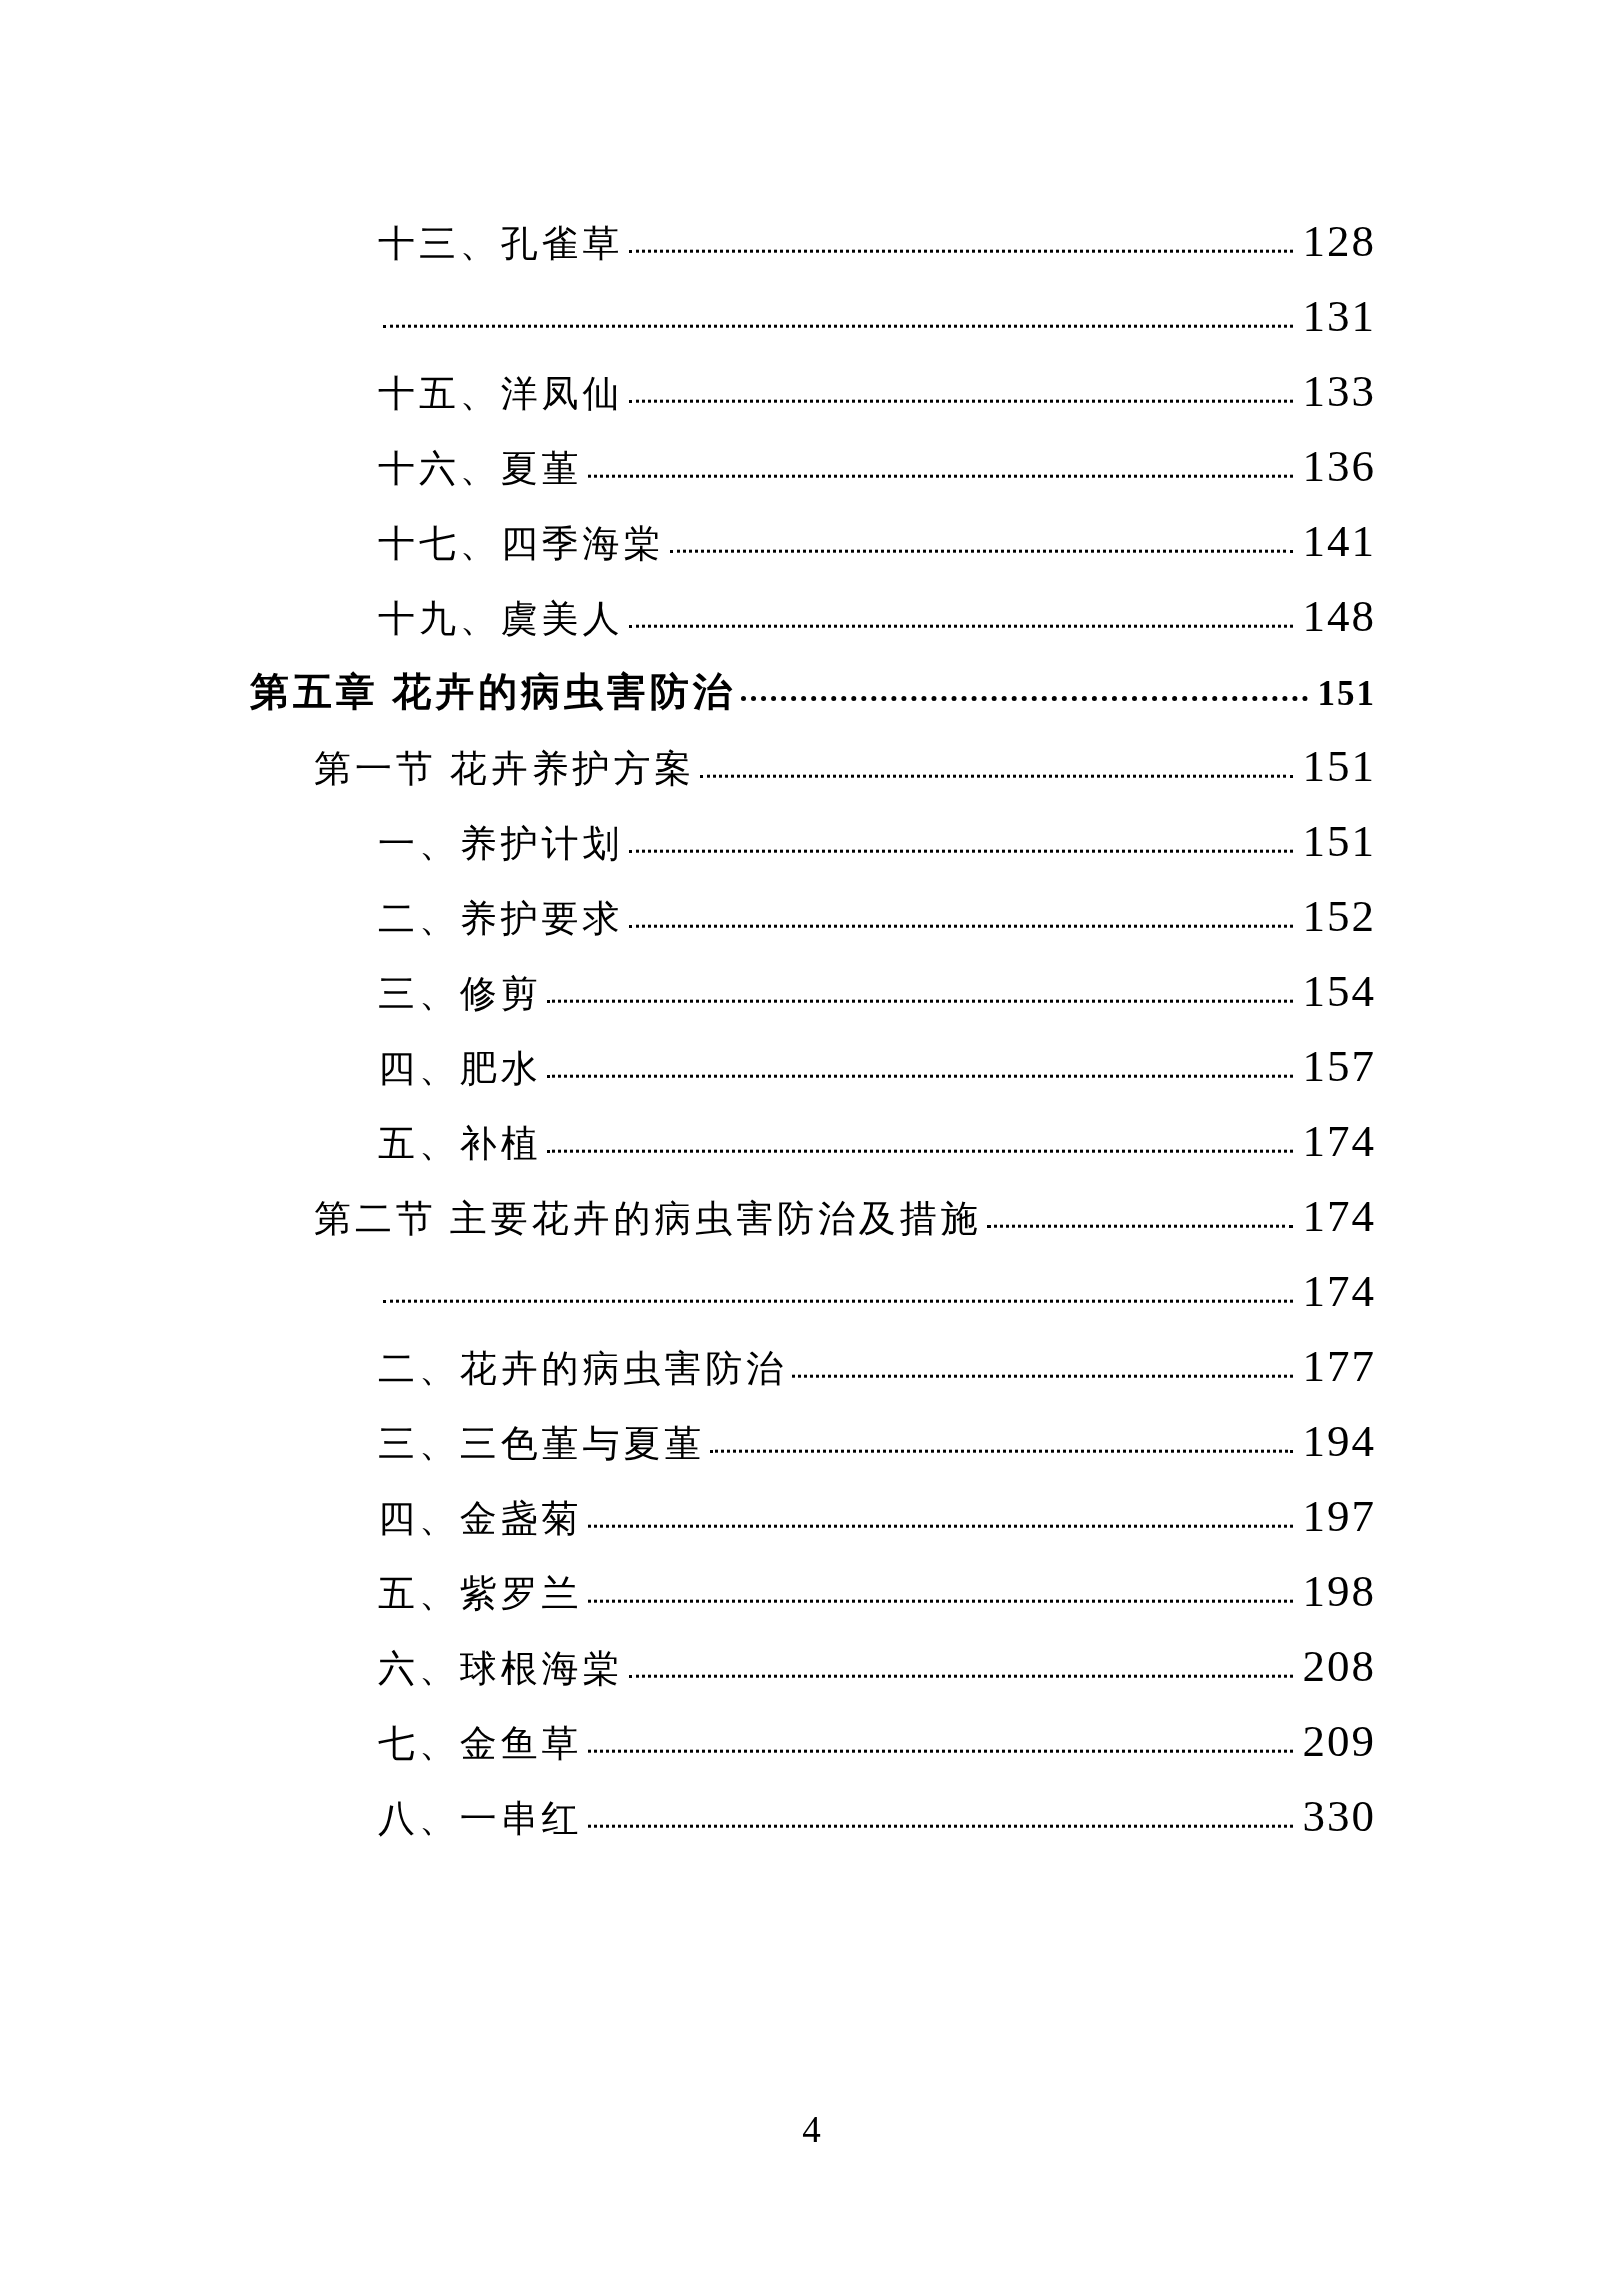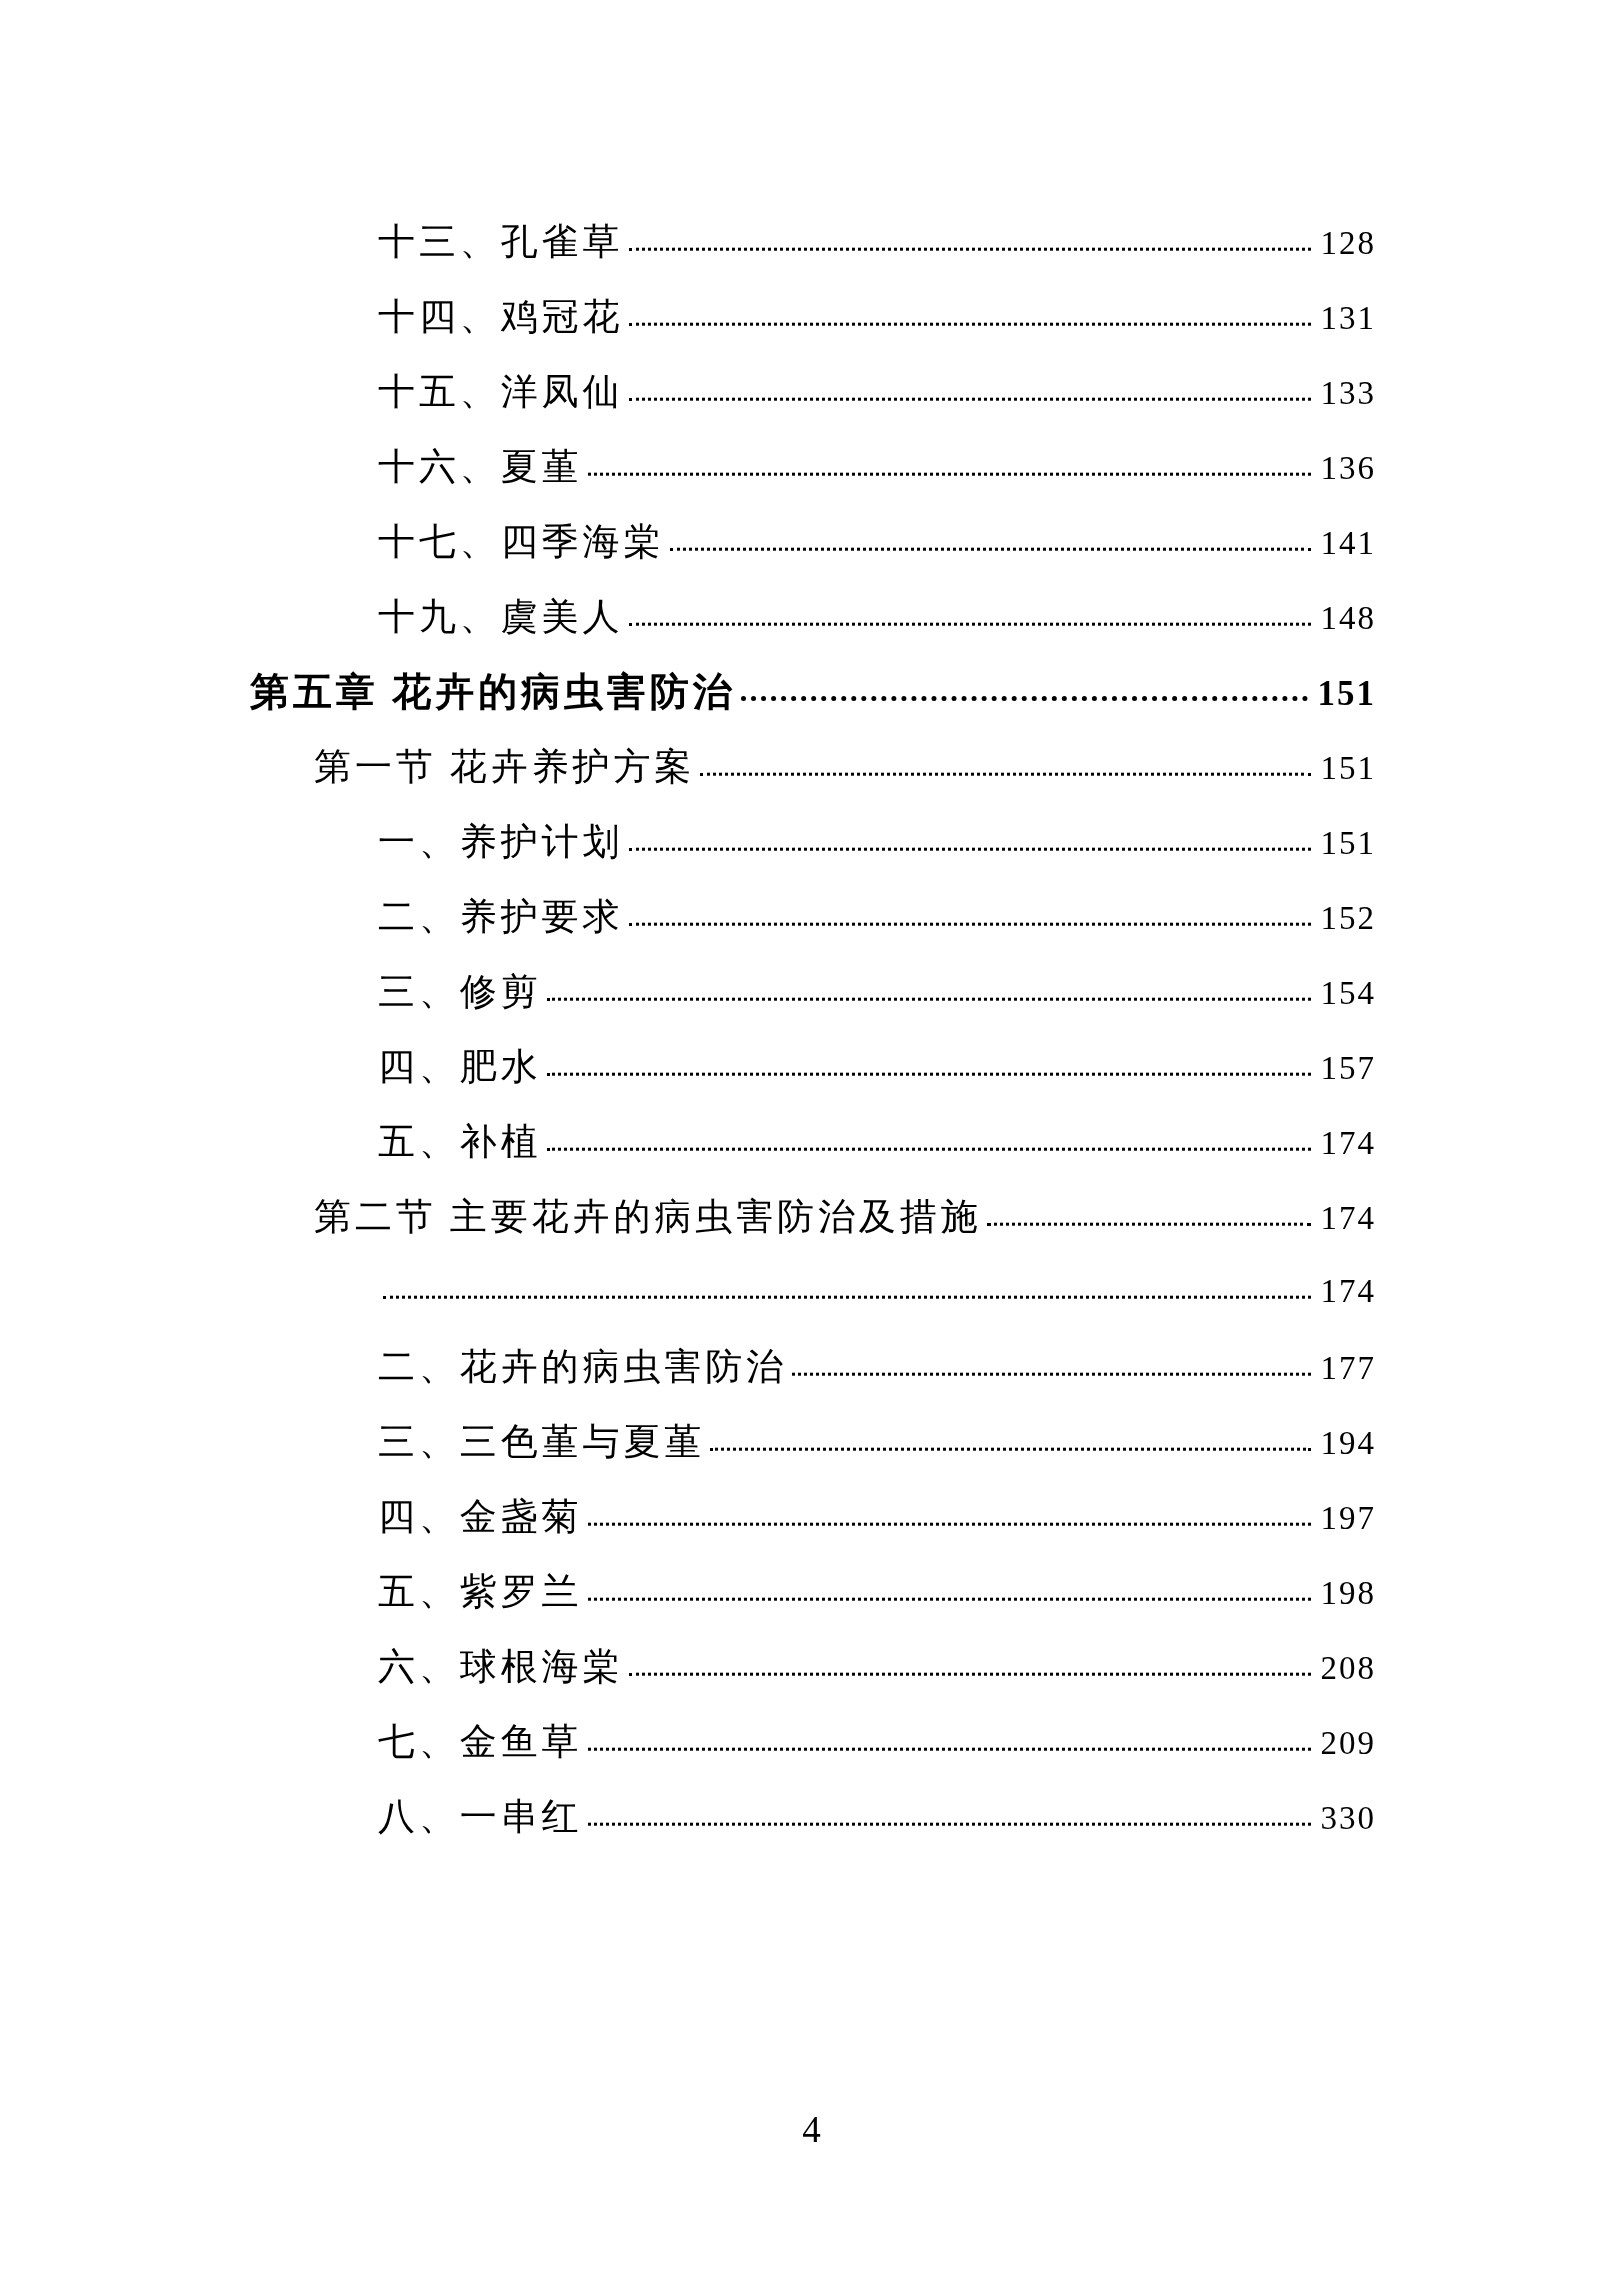--- a/index.html
+++ b/index.html
@@ -40,21 +40,21 @@
   }
   .leader {
     flex: 1 1 auto;
     border-bottom: 3.9px dotted #000000;
     margin: 0 9.2px 0 5.2px;
     transform: translateY(-3.3px);
     min-width: 26px;
   }
   .toc-page-num {
     flex: 0 0 auto;
-    font-size: 33px;
+    font-size: 45px;
     letter-spacing: 2px;
   }
   
   .lvl2 { padding-left: 64px; }
   .lvl3 { padding-left: 128px; }
   
   .lvl1 {
     font-weight: bold;
     font-size: 39px;
   }
@@ -80,21 +80,20 @@
 
 <div class="page">
 
   <main class="toc" id="toc-list">
       <div class="toc-row lvl3">
       <span class="toc-label">十三、孔雀草</span>
       <span class="leader"></span>
       <span class="toc-page-num">128</span>
     </div>
       <div class="toc-row lvl3">
-      <span class="toc-label">十四、鸡冠花</span>
       <span class="leader"></span>
       <span class="toc-page-num">131</span>
     </div>
       <div class="toc-row lvl3">
       <span class="toc-label">十五、洋凤仙</span>
       <span class="leader"></span>
       <span class="toc-page-num">133</span>
     </div>
       <div class="toc-row lvl3">
       <span class="toc-label">十六、夏堇</span>

